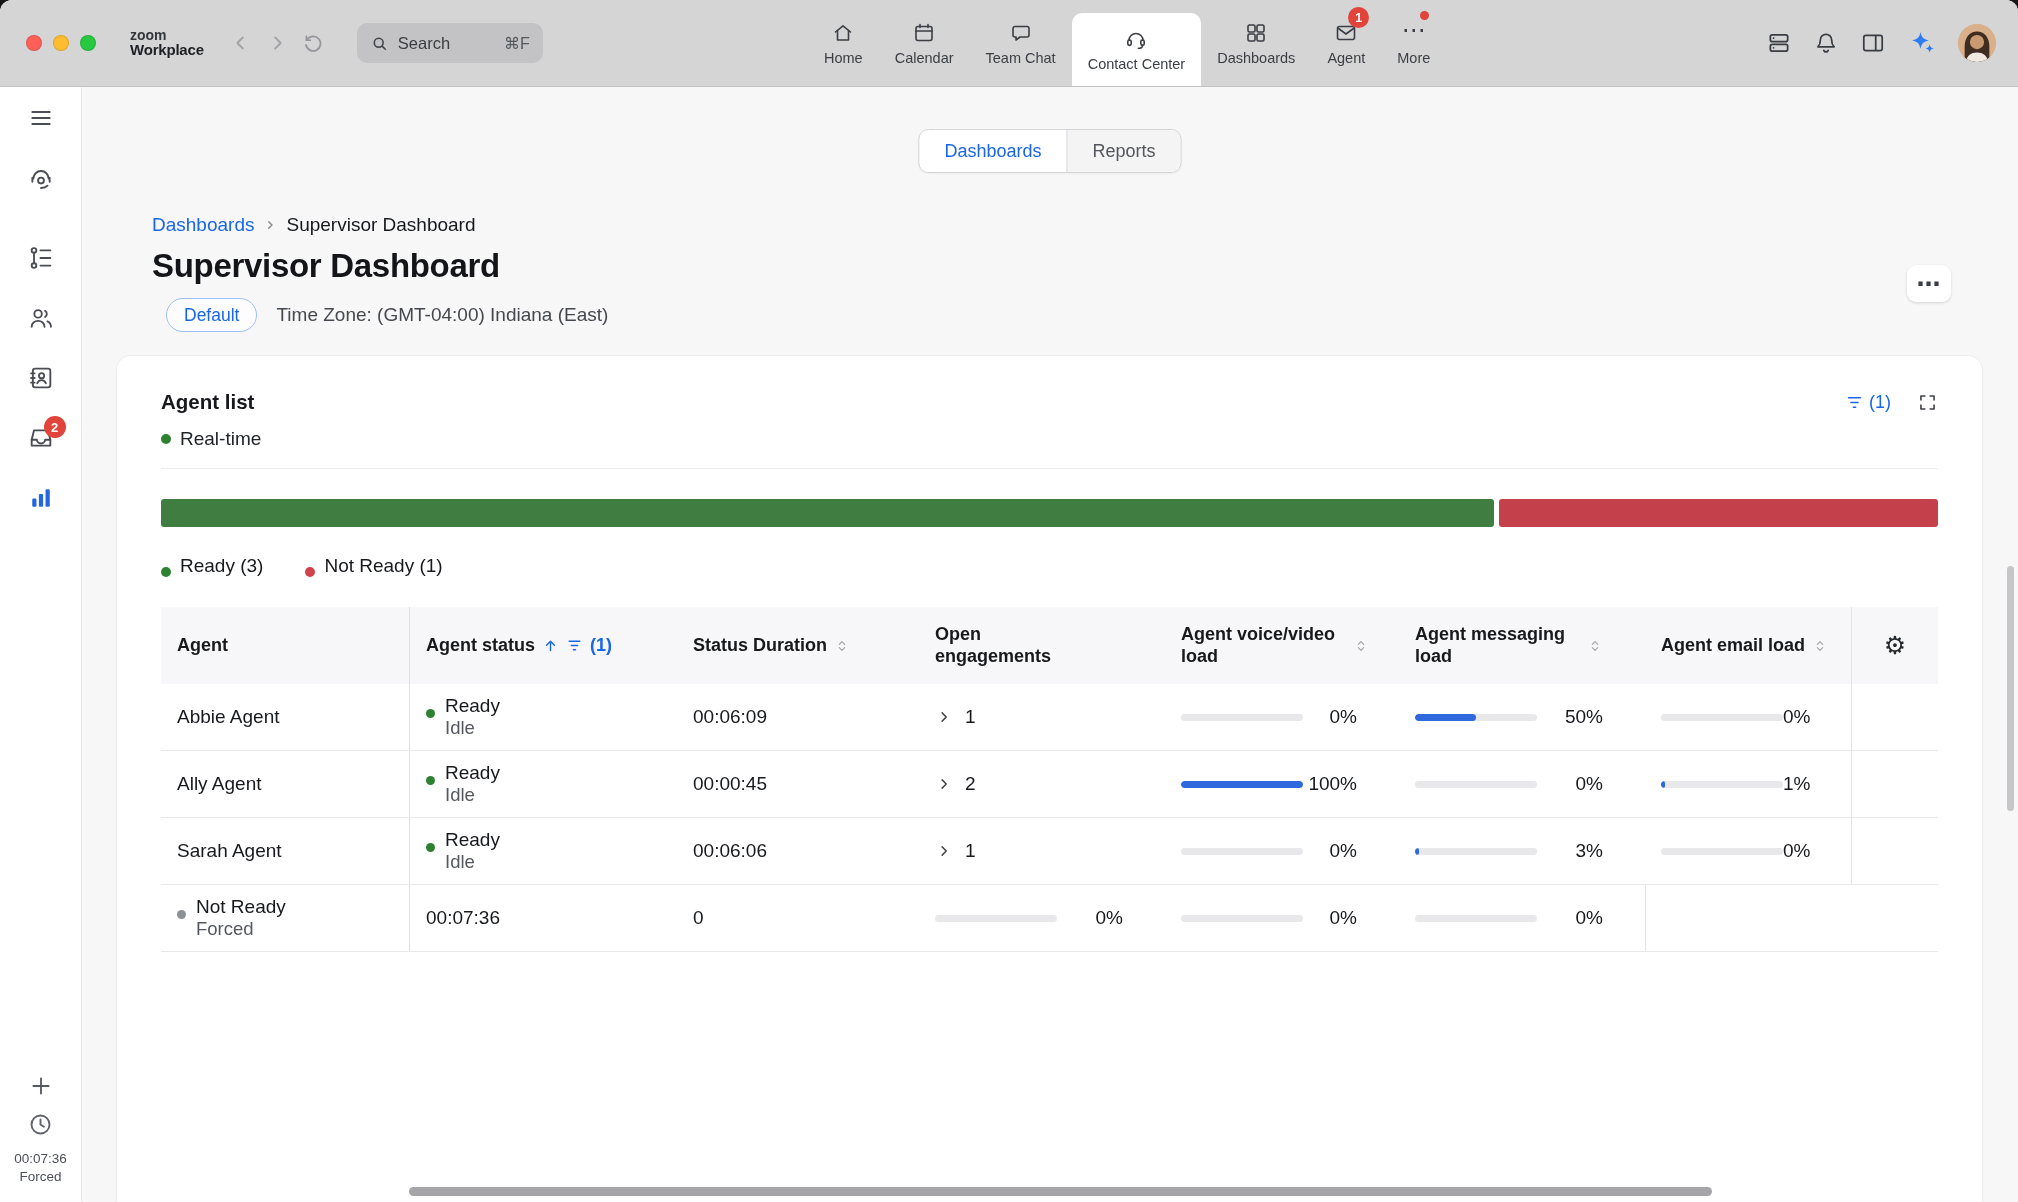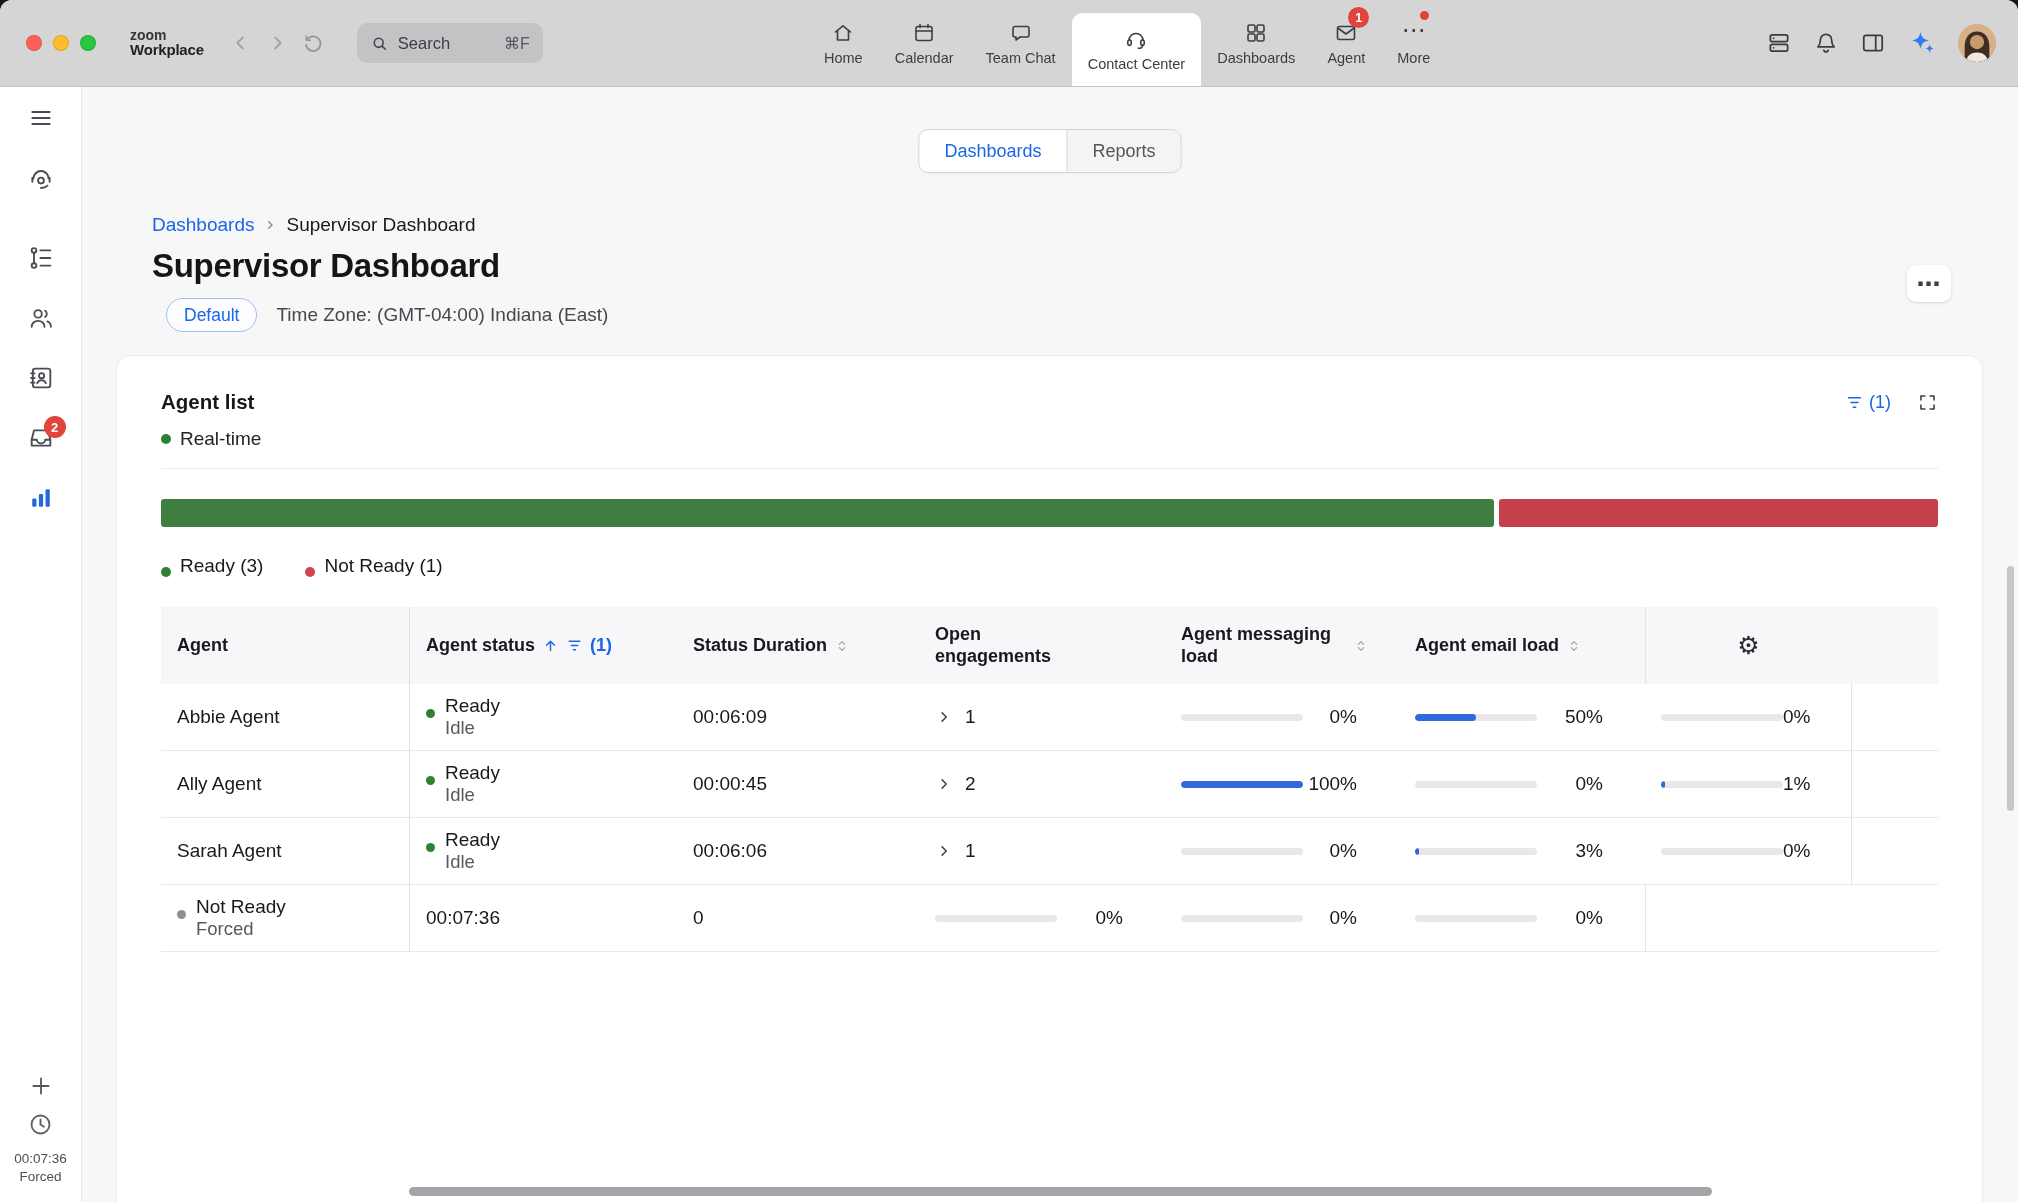--- a/index.html
+++ b/index.html
@@ -365,20 +365,27 @@
             <span class="lbl">Status Duration</span>
             <svg width="16" height="16" viewBox="0 0 24 24" fill="none" stroke="#a4a7ac" stroke-width="1.9" stroke-linecap="round" stroke-linejoin="round">
                 <path d="m8 9.5 4-4 4 4"></path>
                 <path d="m8 14.5 4 4 4-4"></path>
               </svg>
           </div>
           <div class="th">
               <span class="lbl">Open engagements</span>
             </div>
           <div class="th">
+            <span class="lbl">Agent voice/video load</span>
+            <svg width="16" height="16" viewBox="0 0 24 24" fill="none" stroke="#a4a7ac" stroke-width="1.9" stroke-linecap="round" stroke-linejoin="round">
+                <path d="m8 9.5 4-4 4 4"></path>
+                <path d="m8 14.5 4 4 4-4"></path>
+              </svg>
+          </div>
+          <div class="th">
             <span class="lbl">Agent messaging load</span>
             <svg width="16" height="16" viewBox="0 0 24 24" fill="none" stroke="#a4a7ac" stroke-width="1.9" stroke-linecap="round" stroke-linejoin="round">
                 <path d="m8 9.5 4-4 4 4"></path>
                 <path d="m8 14.5 4 4 4-4"></path>
               </svg>
           </div>
           <div class="th">
             <span class="lbl">Agent email load</span>
             <svg width="16" height="16" viewBox="0 0 24 24" fill="none" stroke="#a4a7ac" stroke-width="1.9" stroke-linecap="round" stroke-linejoin="round">
                 <path d="m8 9.5 4-4 4 4"></path>

